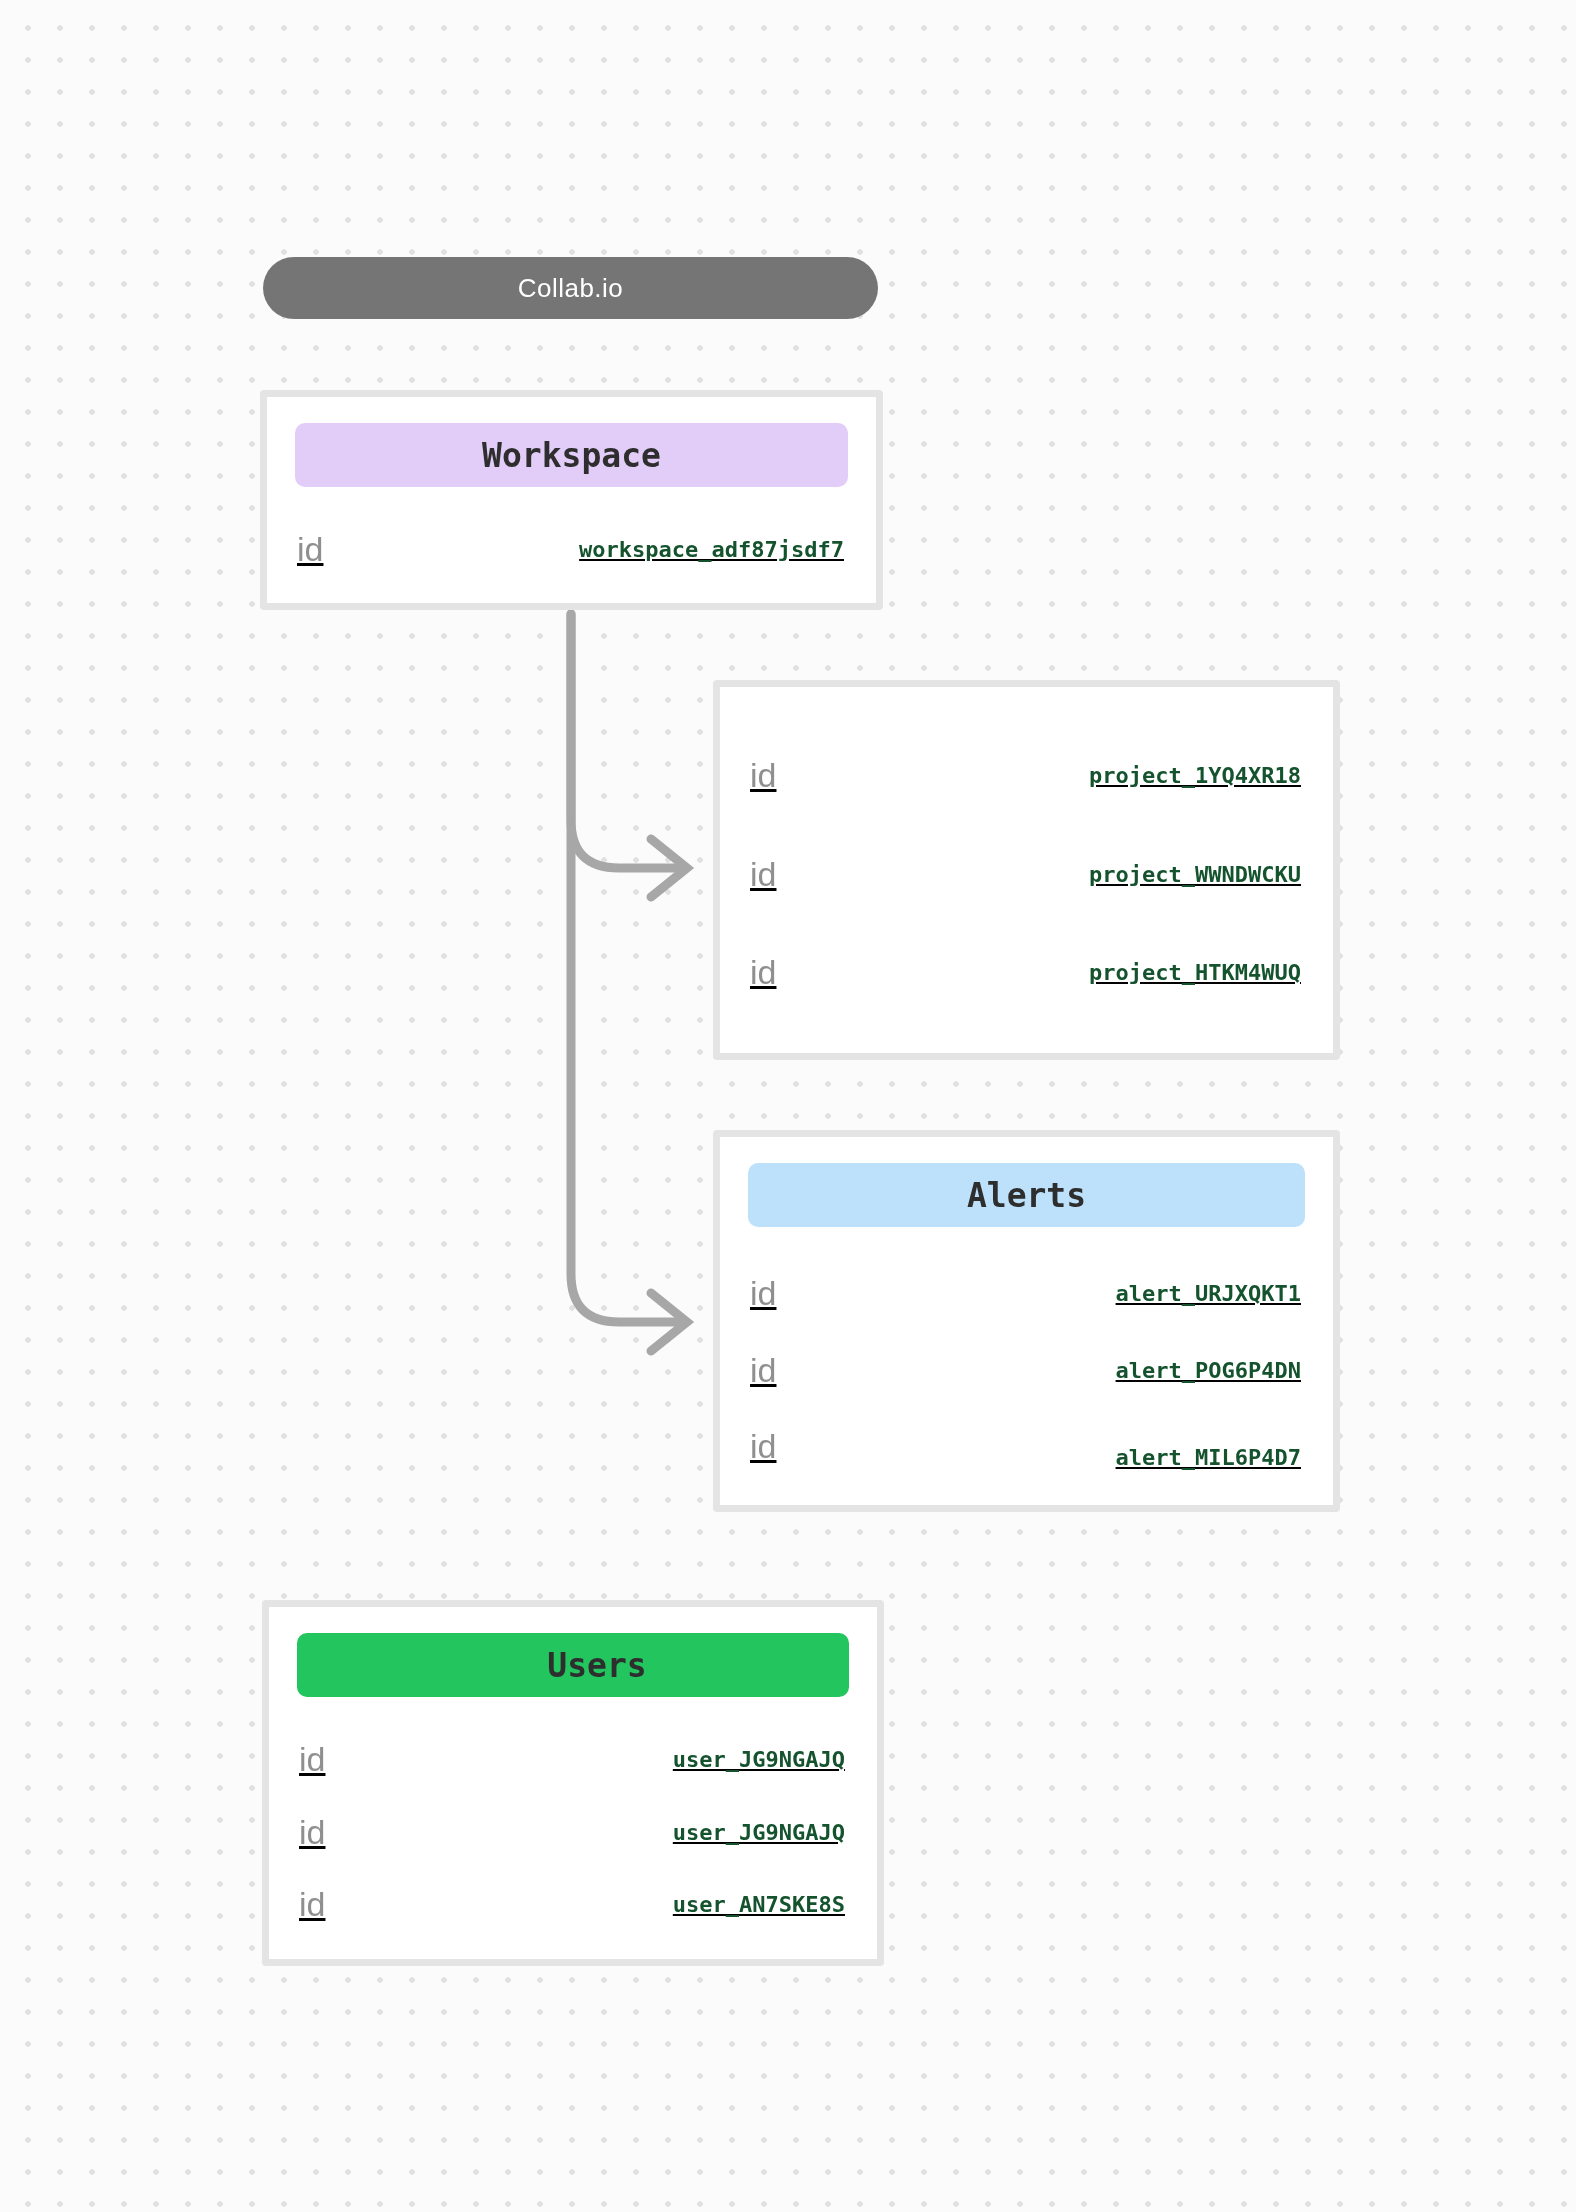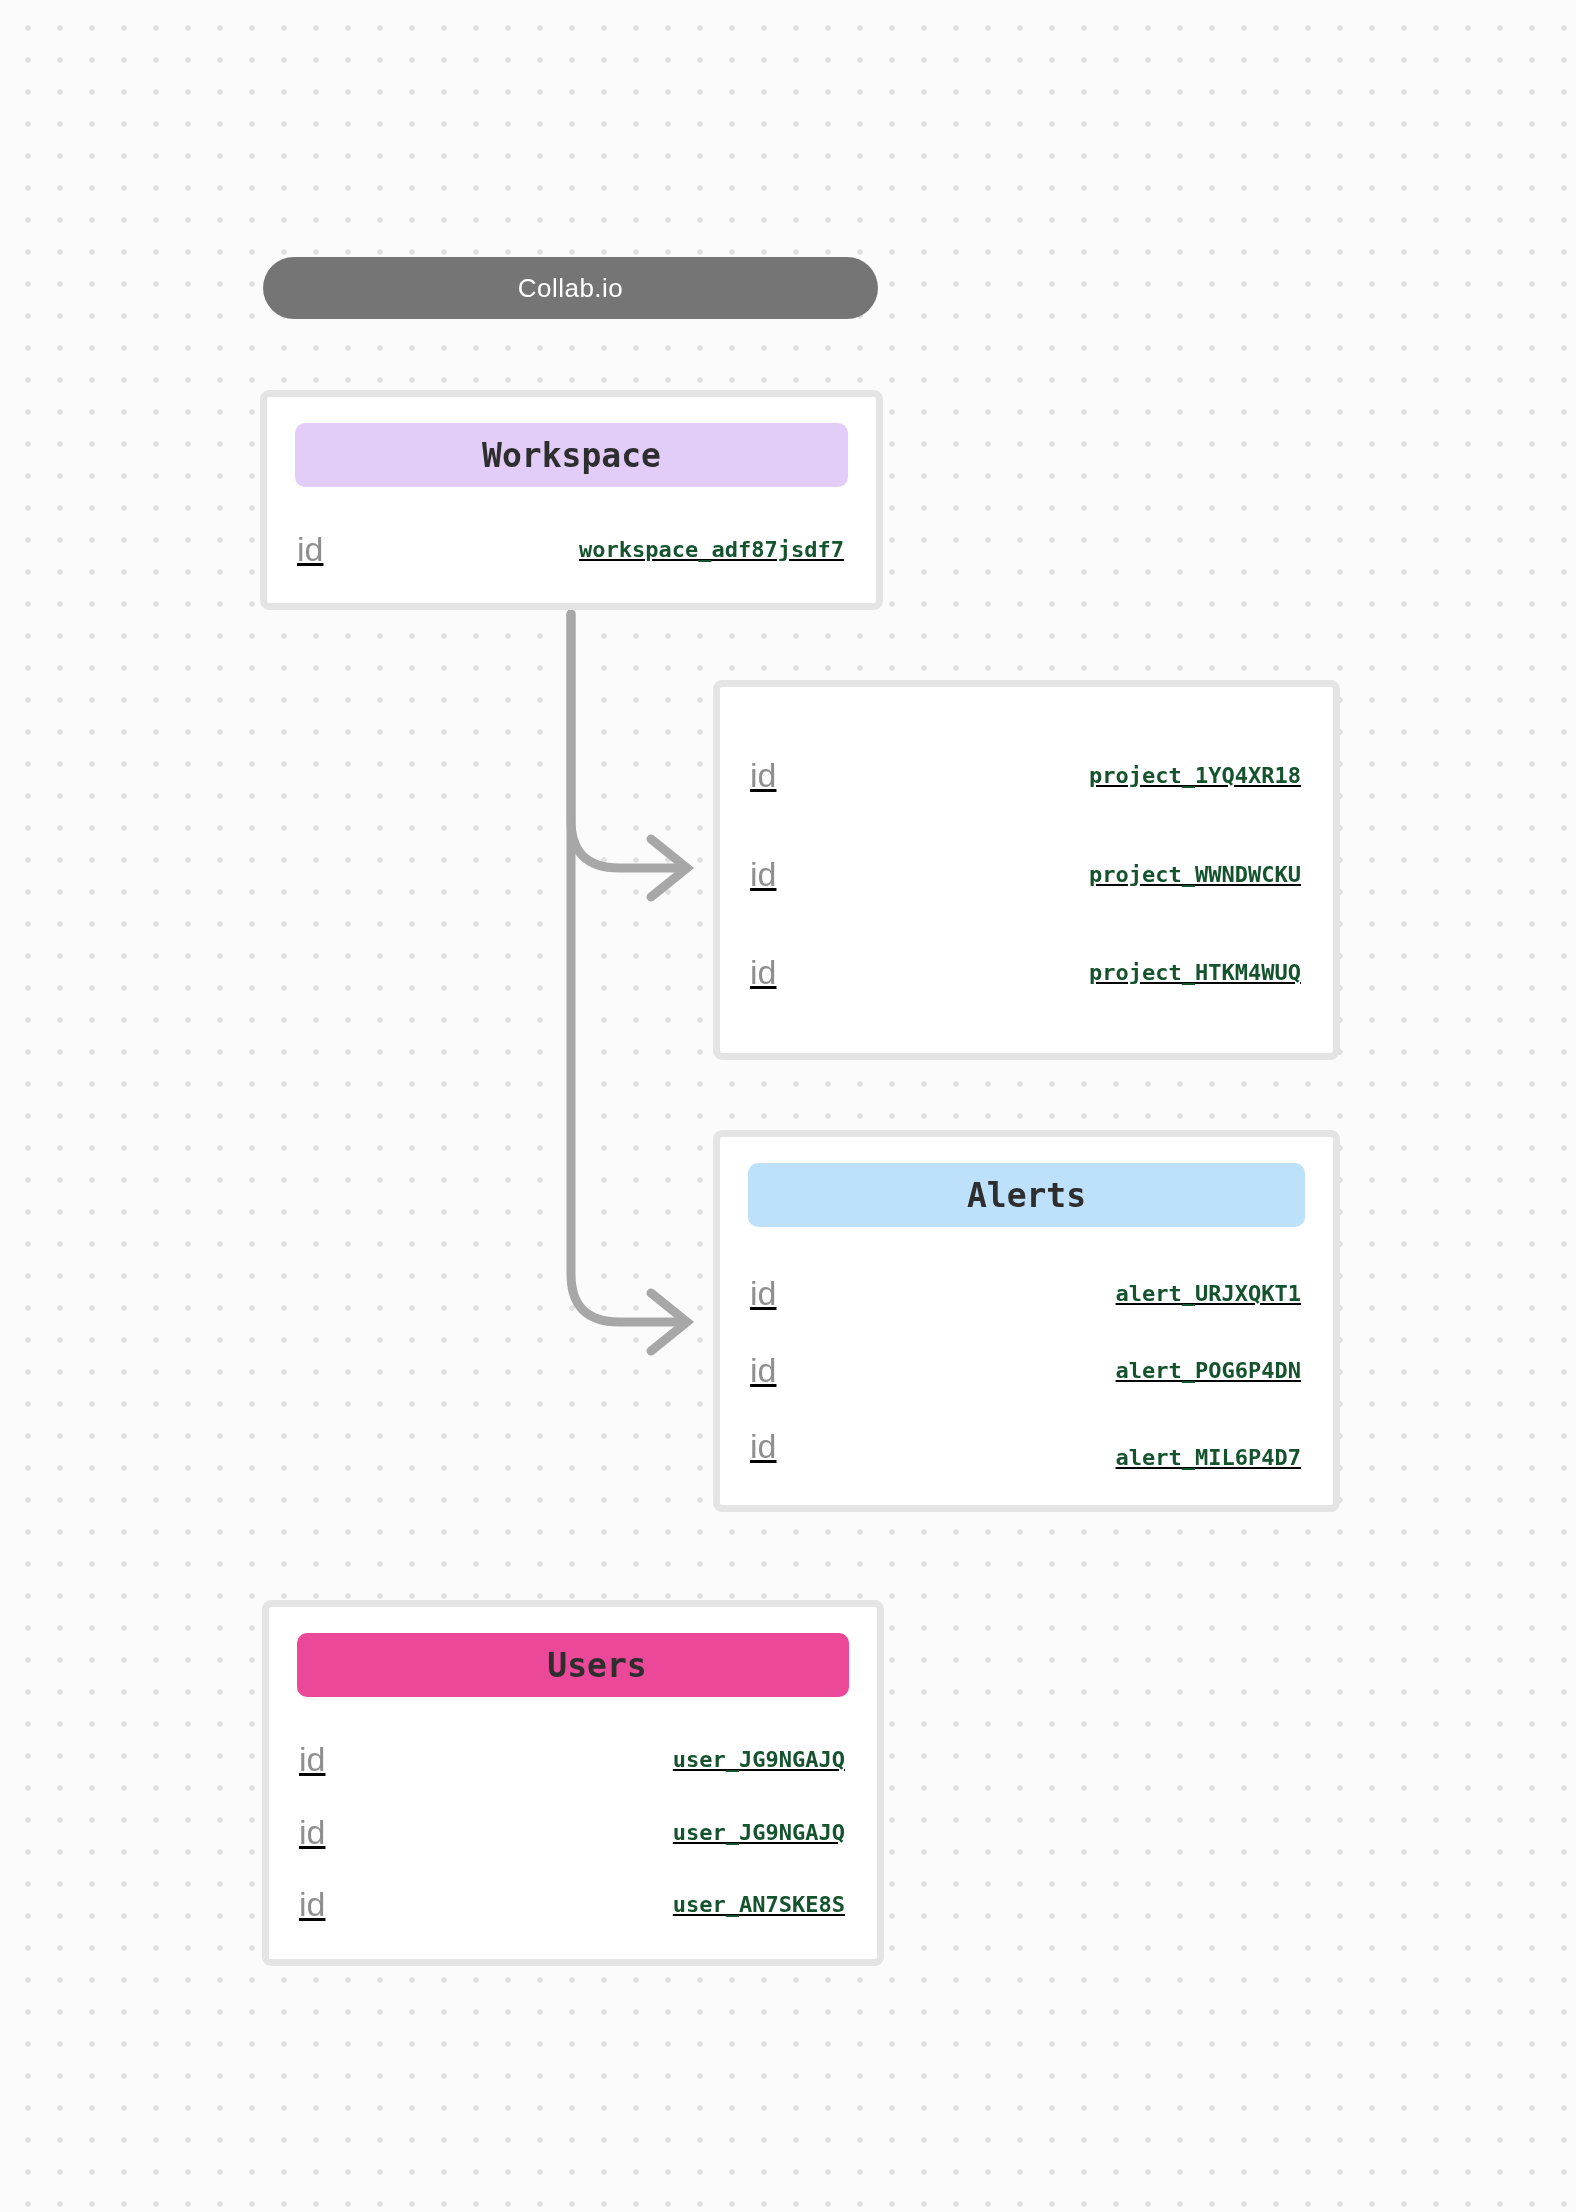--- a/index.html
+++ b/index.html
@@ -42,21 +42,21 @@
     display: flex; align-items: center; justify-content: center;
     color: #ffffff;
     font-size: 26px;
     letter-spacing: 0.5px;
   }
   .card {
     position: absolute;
     box-sizing: border-box;
     background: #ffffff;
     border: 7px solid #e4e4e4;
-    border-radius: 9px;
+    border-radius: 4px;
     display: flex;
     flex-direction: column;
   }
   .card.workspace { left: 260px; top: 390px;  width: 623px; height: 220px; }
   .card.projects  { left: 713px; top: 680px;  width: 627px; height: 380px; }
   .card.alerts    { left: 713px; top: 1130px; width: 627px; height: 382px; }
   .card.users     { left: 262px; top: 1600px; width: 622px; height: 366px; }
   .card-header {
     flex: none;
     margin: 26px 28px 0 28px;
@@ -160,21 +160,21 @@
         <span class="row-value">alert_POG6P4DN</span>
       </div>
       <div class="row">
         <span class="row-key">id</span>
         <span class="row-value offset-down">alert_MIL6P4D7</span>
       </div>
     </div>
   </div>
 
   <div class="card users">
-    <div class="card-header" style="background-color: #ec4899; padding-left: 48px;">
+    <div class="card-header" style="background-color: #22c55e; padding-left: 48px;">
       <span>Users</span>
     </div>
     <div class="rows">
       <div class="row">
         <span class="row-key">id</span>
         <span class="row-value">user_JG9NGAJQ</span>
       </div>
       <div class="row">
         <span class="row-key">id</span>
         <span class="row-value">user_JG9NGAJQ</span>

